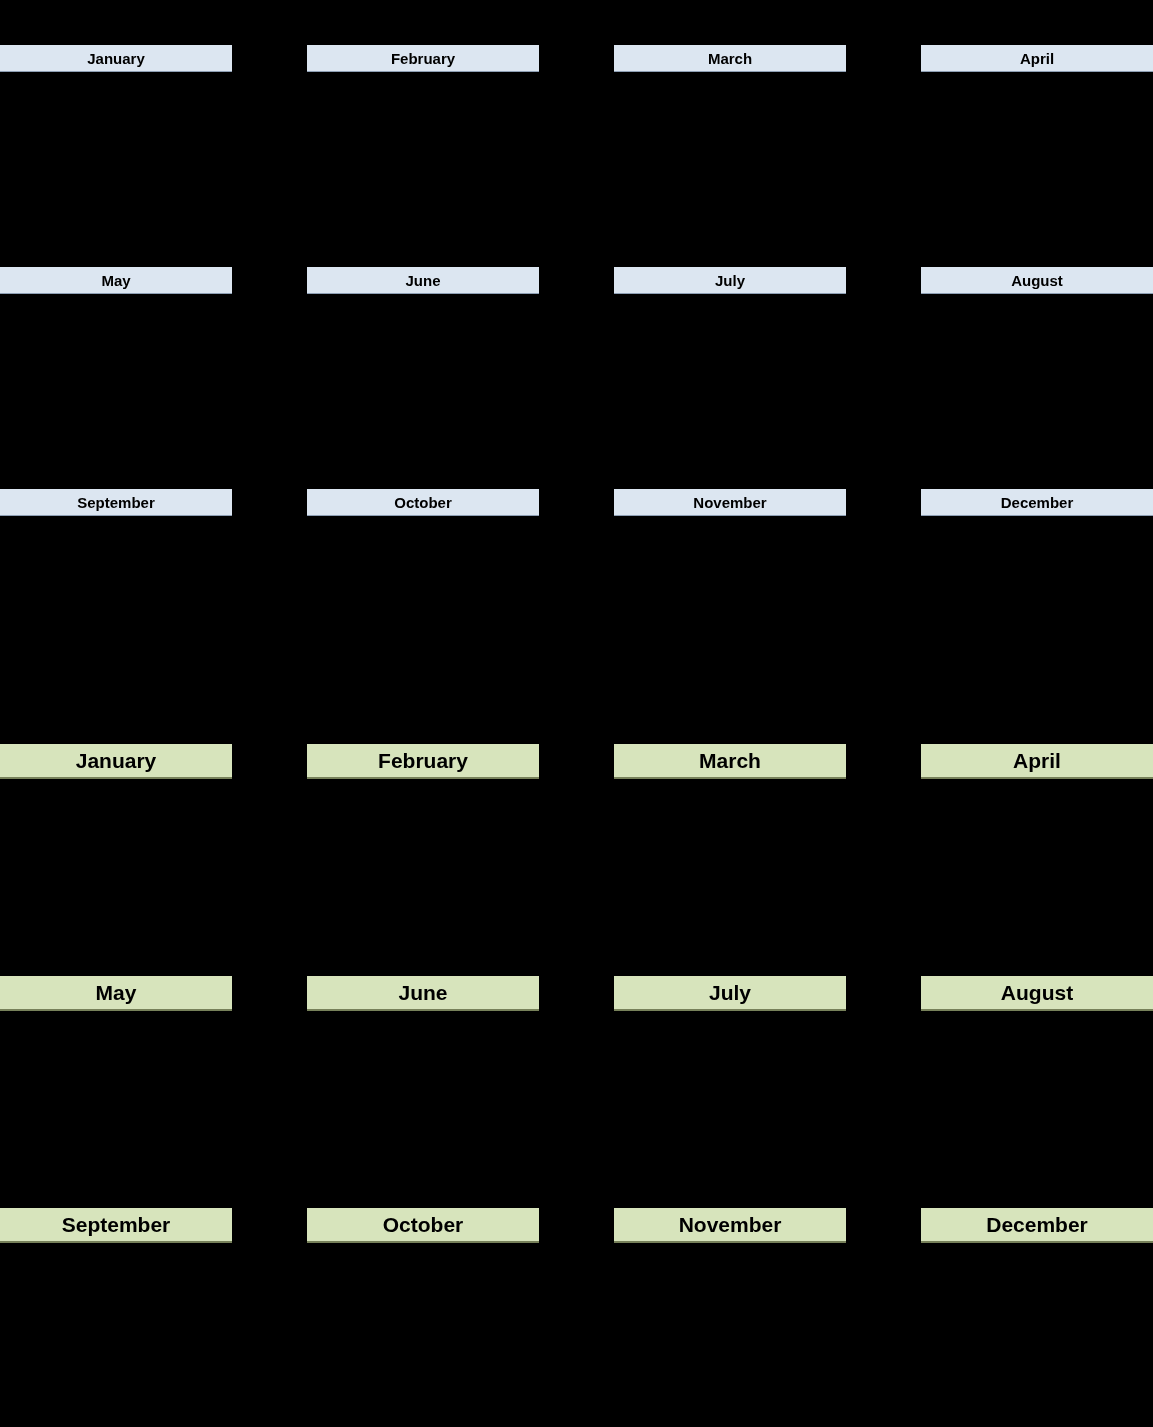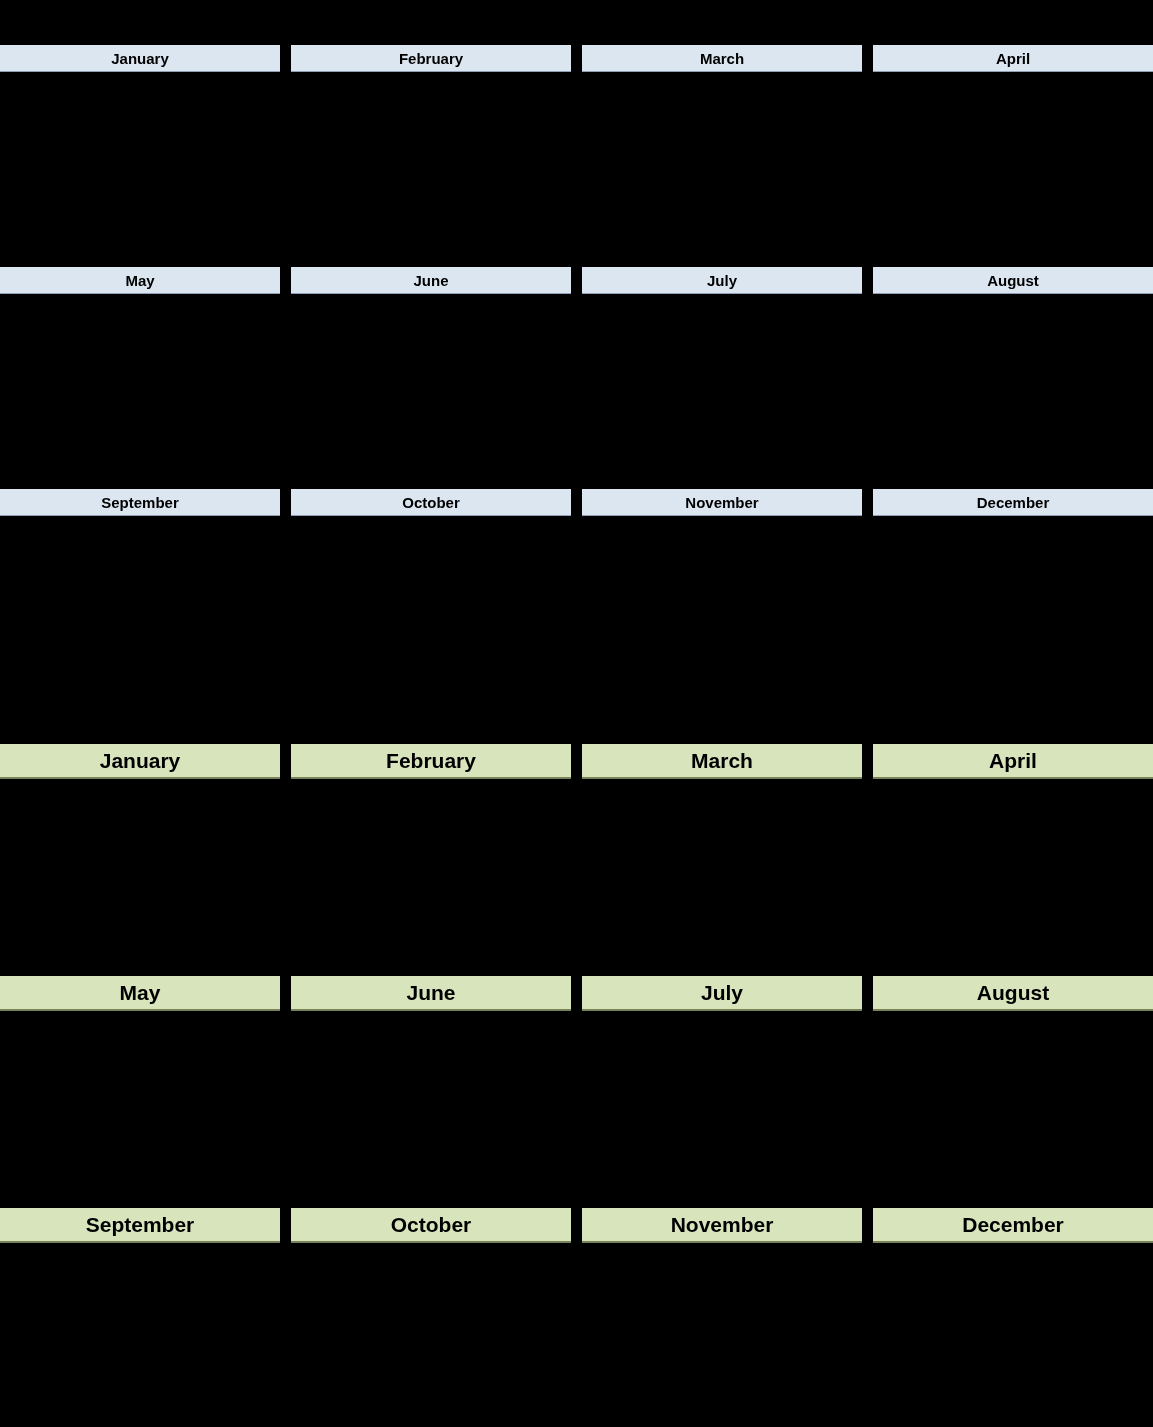--- a/index.html
+++ b/index.html
@@ -17,21 +17,21 @@
   }
   .month-row {
     position: absolute;
     left: 0;
     width: 1153px;
     display: flex;
     justify-content: space-between;
   }
   .month-hdr {
     box-sizing: border-box;
-    width: 280px;
+    width: 232px;
     display: flex;
     align-items: center;
     justify-content: center;
     font-weight: 700;
     color: var(--header-text, #000000);
     white-space: nowrap;
     overflow: hidden;
   }
   .month-hdr.blue {
     height: 27px;

